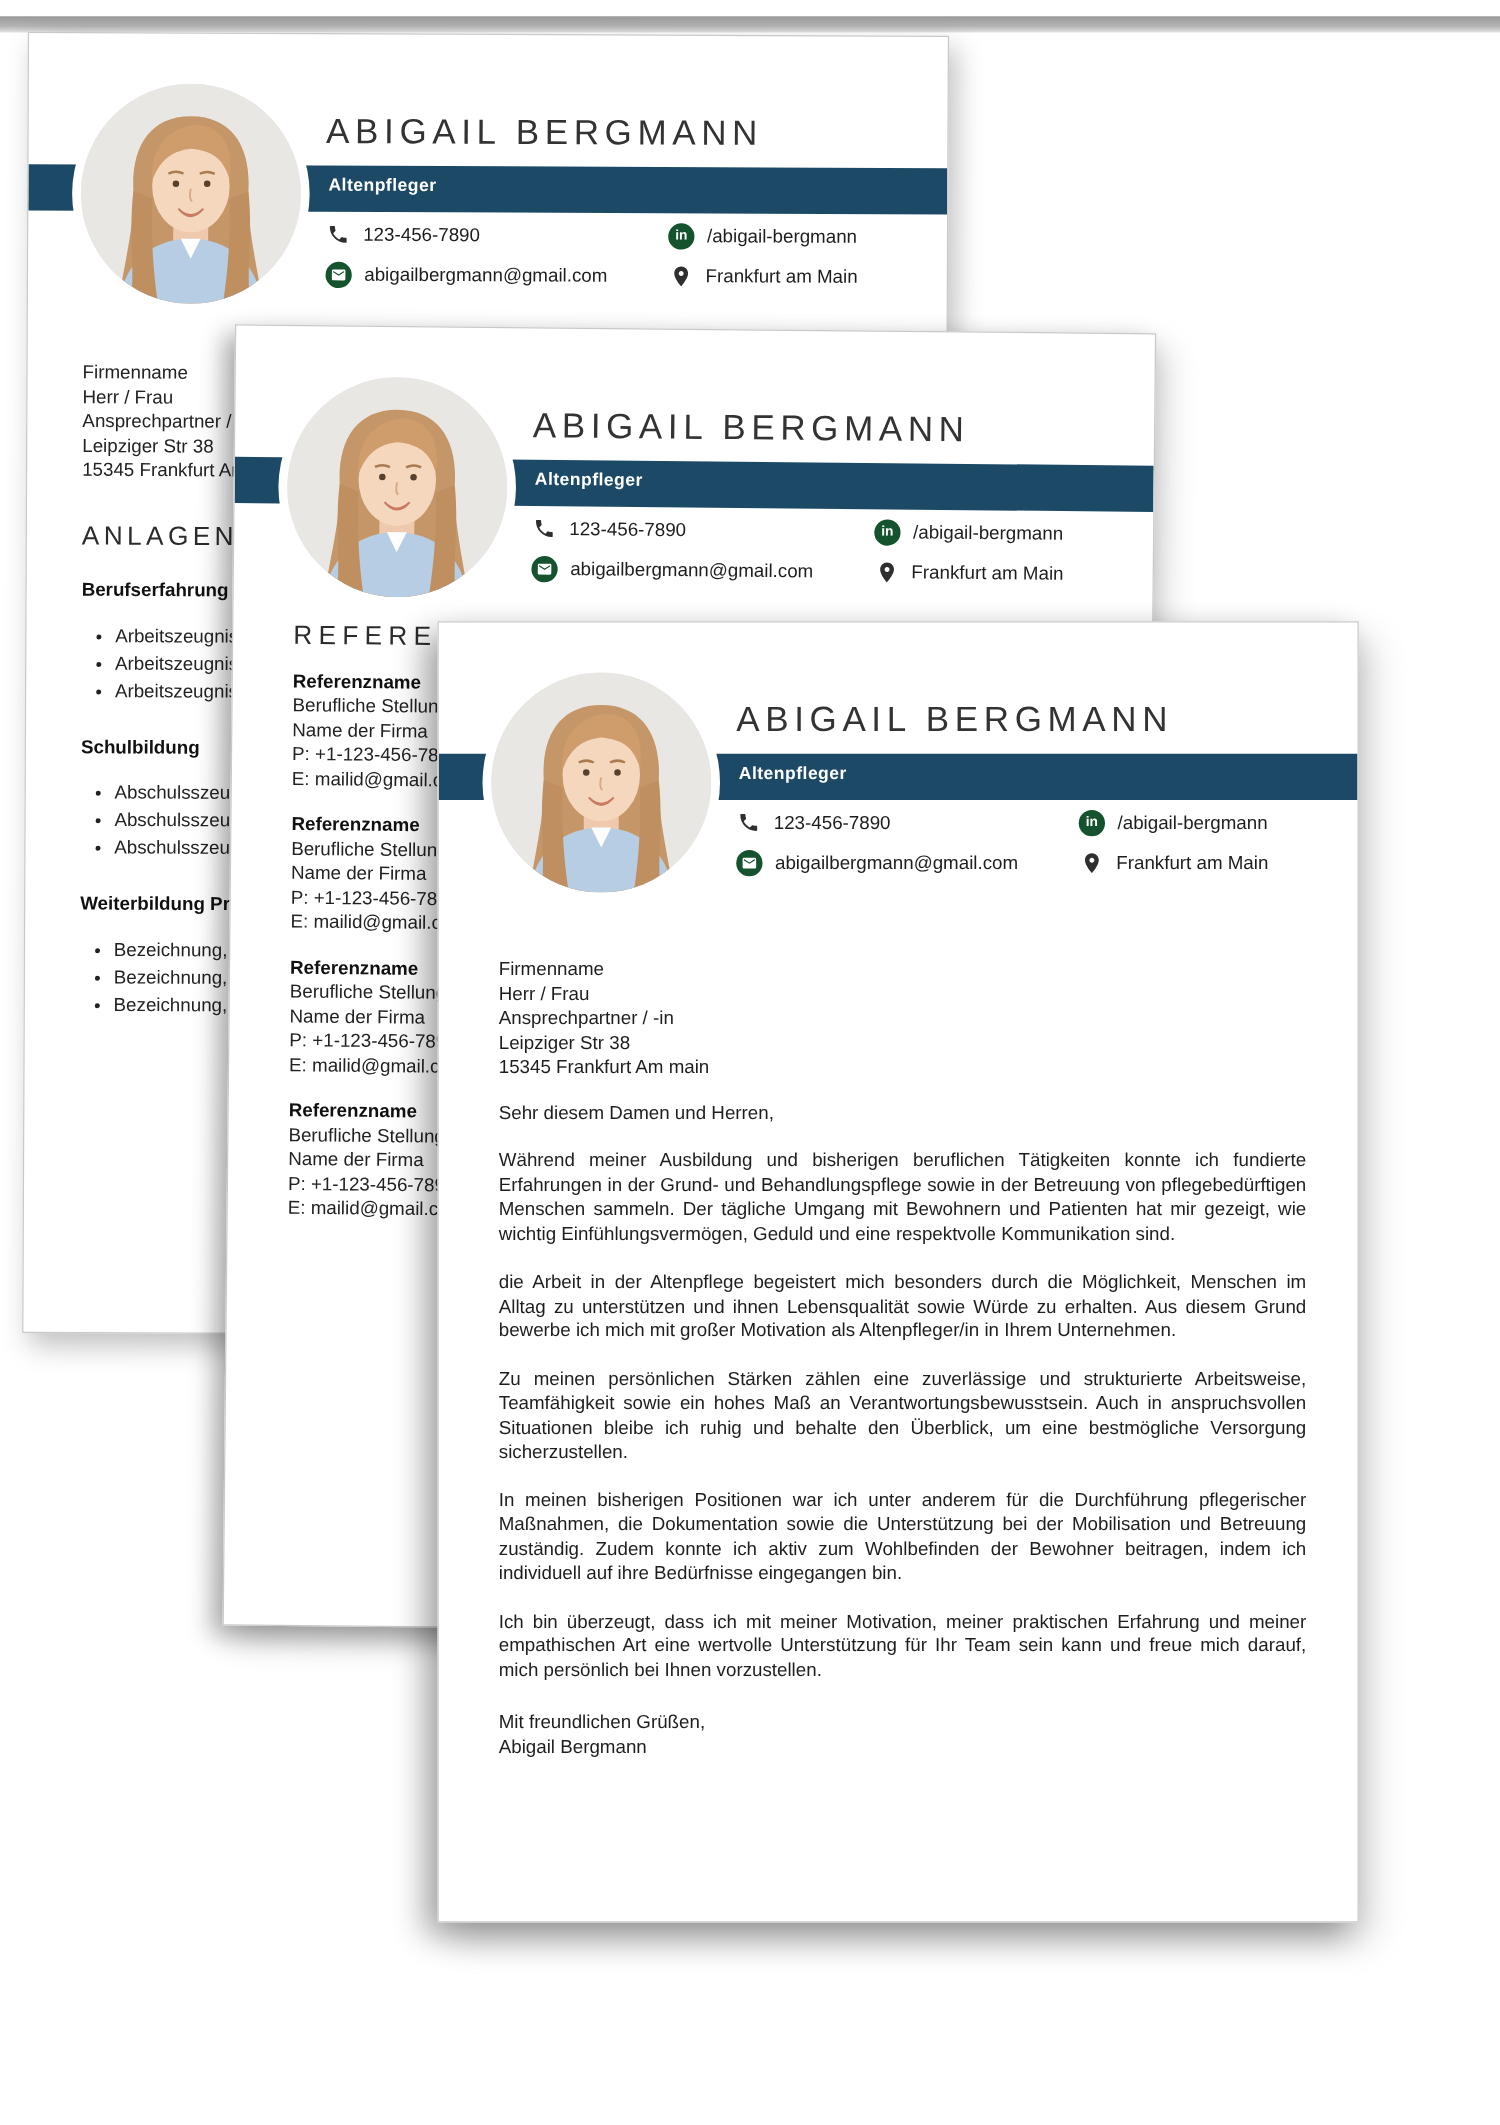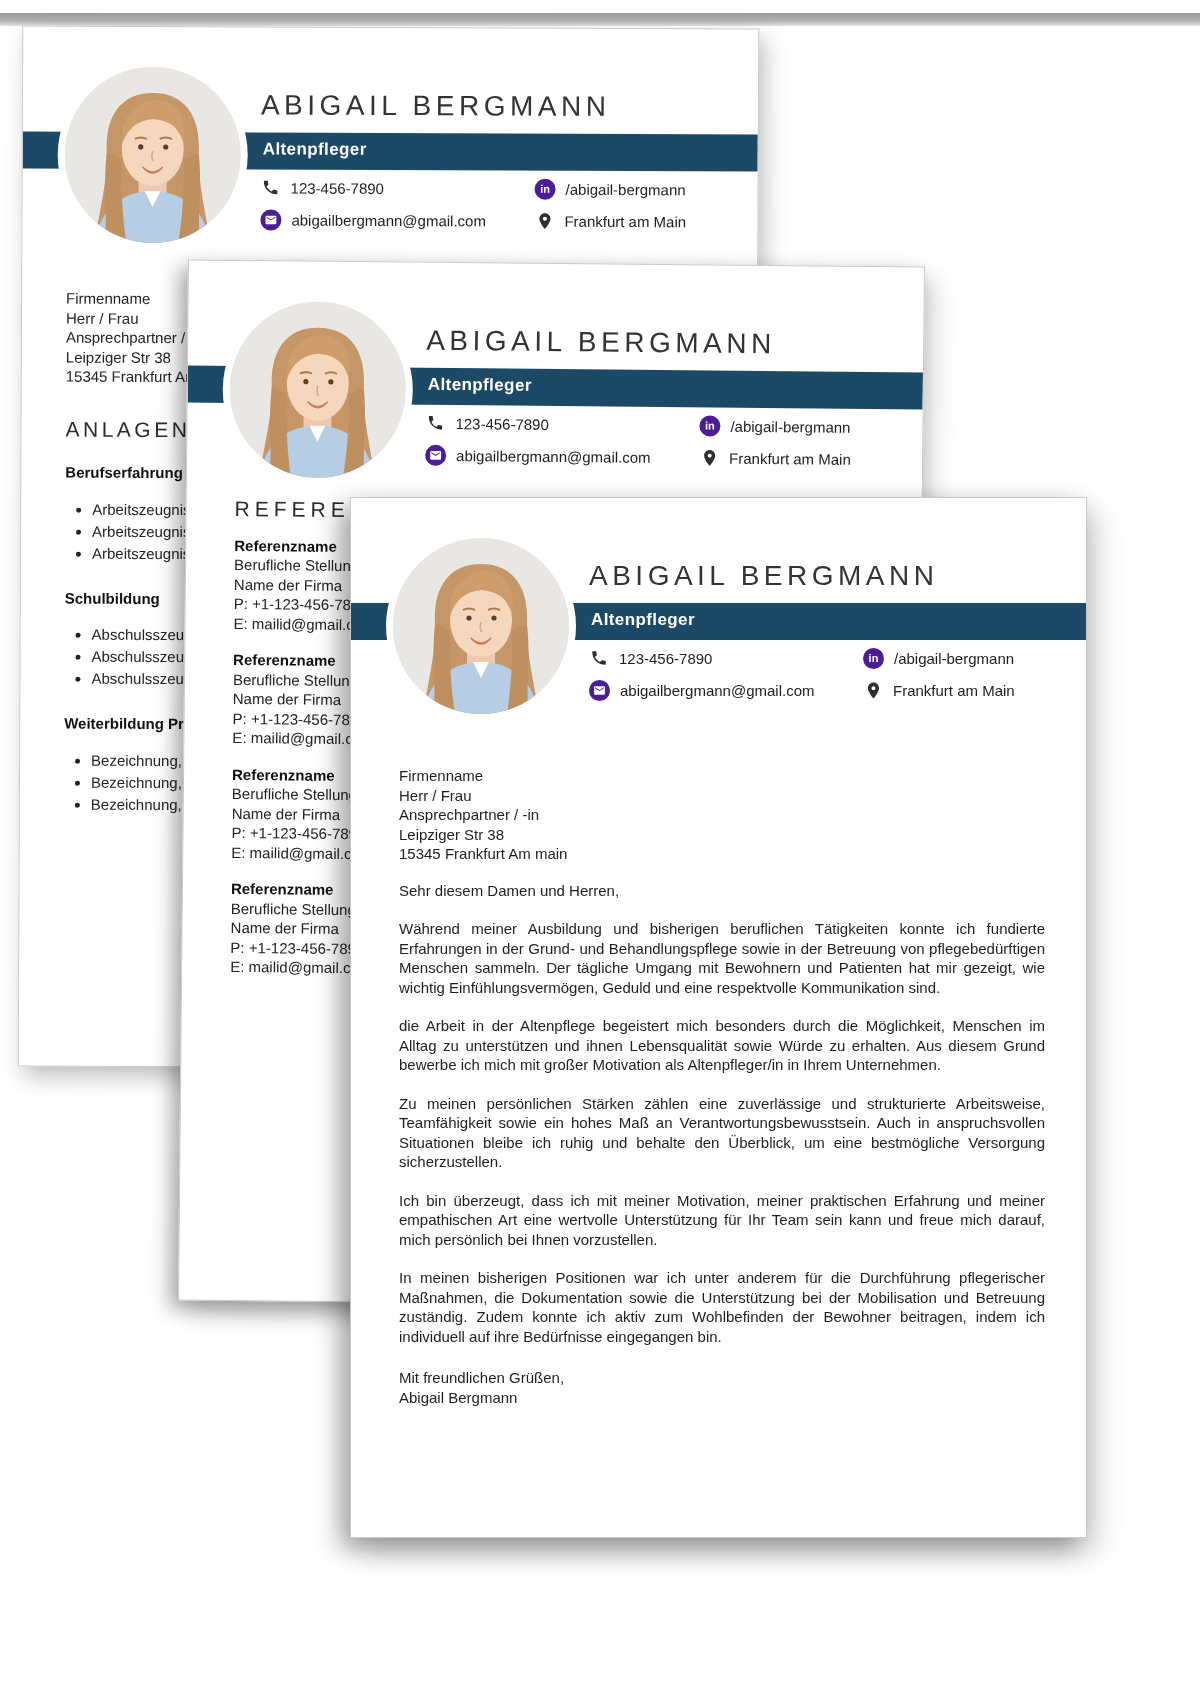--- a/index.html
+++ b/index.html
@@ -12,28 +12,28 @@
   #page1{left:20px;top:27px;z-index:1;transform:rotate(.25deg);
     box-shadow:6px 10px 22px rgba(0,0,0,.25);}
   #page2{left:183px;top:263px;z-index:2;transform:rotate(.55deg);
     box-shadow:-9px 8px 20px rgba(0,0,0,.30),8px 12px 26px rgba(0,0,0,.18);}
   #page3{left:350px;top:497px;z-index:3;
     box-shadow:-11px 10px 24px rgba(0,0,0,.33),10px 14px 28px rgba(0,0,0,.18);}
   
   .hdr-name{position:absolute;left:238px;top:62px;font-size:28px;font-weight:300;
     letter-spacing:4.5px;color:#333;white-space:nowrap;}
   .hdr-bar{position:absolute;left:0;right:0;top:105px;height:37px;background:#1c4a66;}
-  .hdr-title{position:absolute;left:240px;top:112px;color:#fff;font-size:17px;
+  .hdr-title{position:absolute;left:240px;top:112px;color:#fff;font-size:14px;
     font-weight:600;letter-spacing:.4px;}
   .photo{position:absolute;left:42px;top:40px;width:176px;height:176px;border-radius:50%;
     overflow:hidden;box-shadow:0 0 0 7px #fff;z-index:2;background:#e9e7e4;}
   .contact{position:absolute;display:flex;align-items:center;gap:10px;
     font-size:15px;color:#1d1d1d;white-space:nowrap;}
   .c-r1{top:150px;} .c-r2{top:182px;} .c-c1{left:238px;} .c-c2{left:512px;}
-  .badge{width:21px;height:21px;border-radius:50%;background:#4c1d95;display:flex;
+  .badge{width:21px;height:21px;border-radius:50%;background:#14532d;display:flex;
     align-items:center;justify-content:center;flex:0 0 21px;}
   .badge .in-txt{color:#fff;font-size:11px;font-weight:700;line-height:1;}
   .glyph{width:20px;height:20px;flex:0 0 20px;display:flex;align-items:center;justify-content:center;}
   
   .p1-body{position:absolute;left:44px;top:262px;width:660px;font-size:15px;line-height:19.5px;}
   .p1-anlagen{margin-top:33px;font-size:21px;letter-spacing:3.5px;color:#2b2b2b;font-weight:400;}
   .blk-h{margin:24px 0 0 0;font-weight:700;font-size:15px;color:#111;}
   .p1-body ul{margin:16px 0 0 0;padding-left:27px;}
   .p1-body li{line-height:22px;white-space:nowrap;}
   
@@ -295,20 +295,20 @@
           <div>Ansprechpartner / -in</div>
           <div>Leipziger Str 38</div>
           <div>15345 Frankfurt Am main</div>
         </div>
       <div class="salutation">Sehr diesem Damen und Herren,</div>
       <div>
 
       <p class="para">Während meiner Ausbildung und bisherigen beruflichen Tätigkeiten konnte ich fundierte Erfahrungen in der Grund- und Behandlungspflege sowie in der Betreuung von pflegebedürftigen Menschen sammeln. Der tägliche Umgang mit Bewohnern und Patienten hat mir gezeigt, wie wichtig Einfühlungsvermögen, Geduld und eine respektvolle Kommunikation sind.</p>
           <p class="para">die Arbeit in der Altenpflege begeistert mich besonders durch die Möglichkeit, Menschen im Alltag zu unterstützen und ihnen Lebensqualität sowie Würde zu erhalten. Aus diesem Grund bewerbe ich mich mit großer Motivation als Altenpfleger/in in Ihrem Unternehmen.</p>
           <p class="para">Zu meinen persönlichen Stärken zählen eine zuverlässige und strukturierte Arbeitsweise, Teamfähigkeit sowie ein hohes Maß an Verantwortungsbewusstsein. Auch in anspruchsvollen Situationen bleibe ich ruhig und behalte den Überblick, um eine bestmögliche Versorgung sicherzustellen.</p>
+          <p class="para">In meinen bisherigen Positionen war ich unter anderem für die Durchführung pflegerischer Maßnahmen, die Dokumentation sowie die Unterstützung bei der Mobilisation und Betreuung zuständig. Zudem konnte ich aktiv zum Wohlbefinden der Bewohner beitragen, indem ich individuell auf ihre Bedürfnisse eingegangen bin.</p>
           <p class="para">Ich bin überzeugt, dass ich mit meiner Motivation, meiner praktischen Erfahrung und meiner empathischen Art eine wertvolle Unterstützung für Ihr Team sein kann und freue mich darauf, mich persönlich bei Ihnen vorzustellen.</p>
-          <p class="para">In meinen bisherigen Positionen war ich unter anderem für die Durchführung pflegerischer Maßnahmen, die Dokumentation sowie die Unterstützung bei der Mobilisation und Betreuung zuständig. Zudem konnte ich aktiv zum Wohlbefinden der Bewohner beitragen, indem ich individuell auf ihre Bedürfnisse eingegangen bin.</p>
         </div>
       <div class="closing">Mit freundlichen Grüßen,</div>
       <div>Abigail Bergmann</div>
     </div>
   </div>
 </div>
 
 </body></html>

